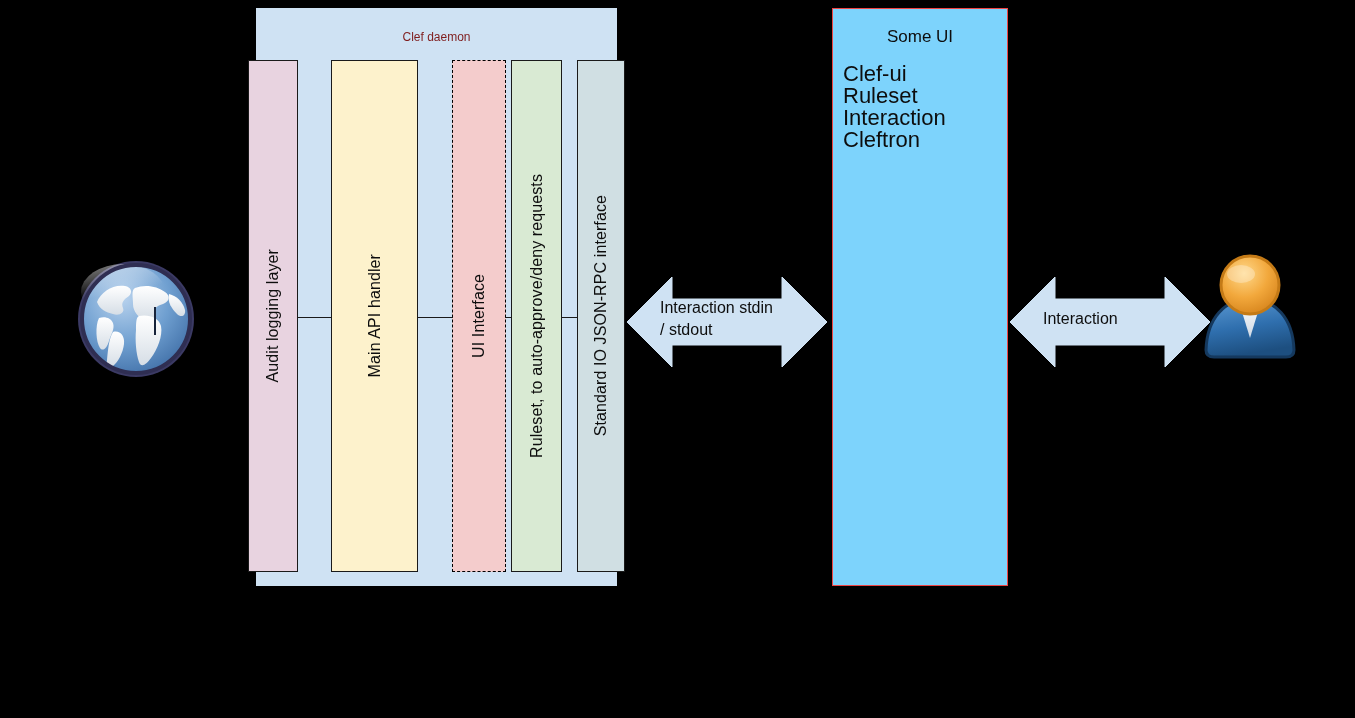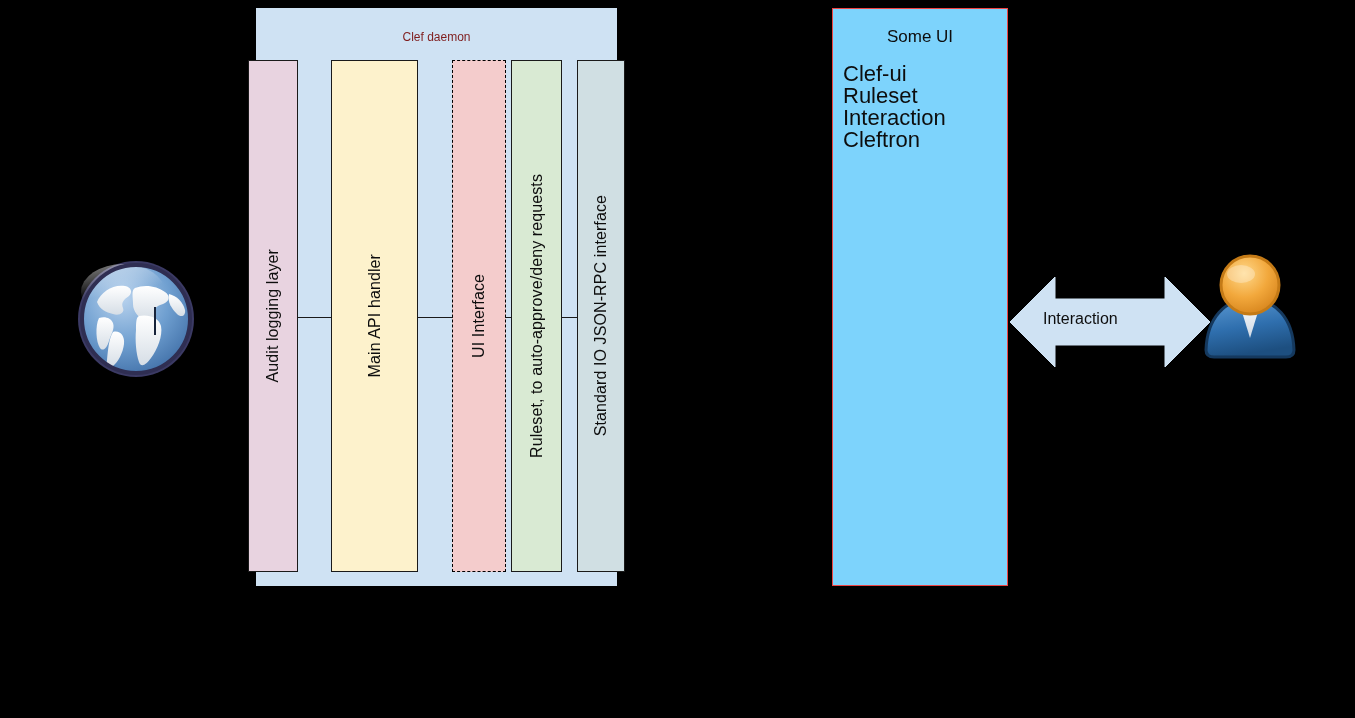--- a/index.html
+++ b/index.html
@@ -202,20 +202,27 @@
   </div>
   <div class="vbox" id="box-stdio">
     <span class="vlabel">Standard IO JSON-RPC interface</span>
   </div>
 
   <div class="connector" id="conn-1"></div>
   <div class="connector" id="conn-2"></div>
   <div class="connector" id="conn-3"></div>
   <div class="connector" id="conn-4"></div>
 
+  <div class="arrow2" id="arrow-stdio">
+    <svg width="200" height="90" viewBox="0 0 200 90">
+      <polygon points="0,45 45,0 45,22 155,22 155,0 200,45 155,90 155,68 45,68 45,90" fill="#cfe2f3" stroke="#cfe2f3" stroke-width="1"></polygon>
+    </svg>
+    <div class="arrow-label">Interaction stdin</div>
+    <div class="arrow-label" style="left:33px; top:42px;">/ stdout</div>
+  </div>
 
   <div id="some-ui-panel">
     <div id="some-ui-title">Some UI</div>
     <ul id="some-ui-list">
       <li>Clef-ui</li>
       <li>Ruleset</li>
       <li>Interaction</li>
       <li>Cleftron</li>
     </ul>
   </div>

